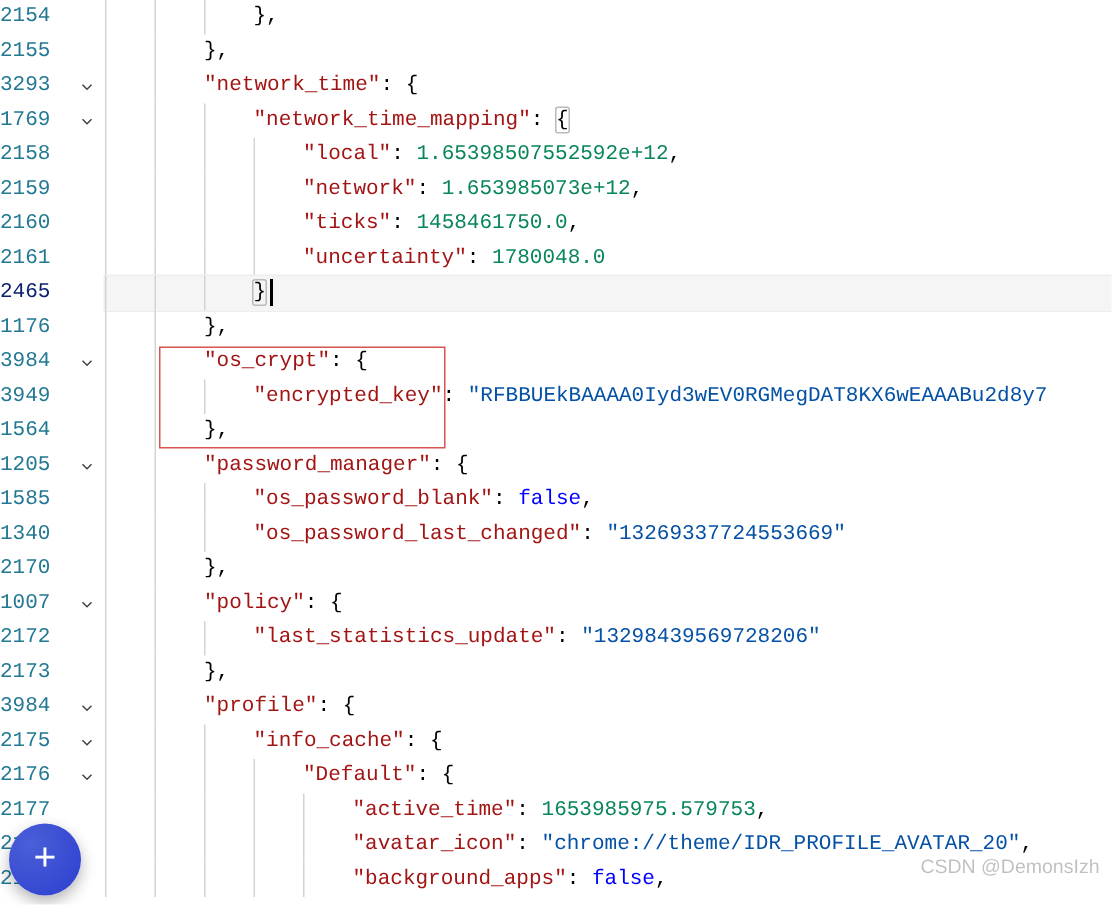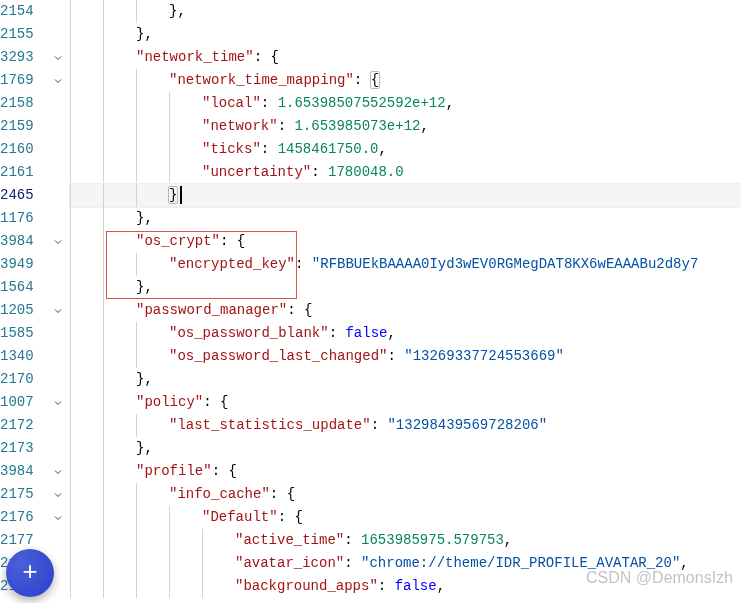--- a/index.html
+++ b/index.html
@@ -104,21 +104,21 @@
     justify-content: center;
     font-size: 26px;
     font-weight: 300;
   }
   .watermark {
     position: absolute;
     right: 8px;
     bottom: 14px;
     color: rgba(0,0,0,0.25);
     font-family: Arial, sans-serif;
-    font-size: 16px;
+    font-size: 13px;
     pointer-events: none;
   }
   .ind { display:inline-block; }
 </style>
 </head>
 <body>
 
 <div class="editor">
   <div class="gutter" id="gutter">
       <div class="ln">2154</div>

